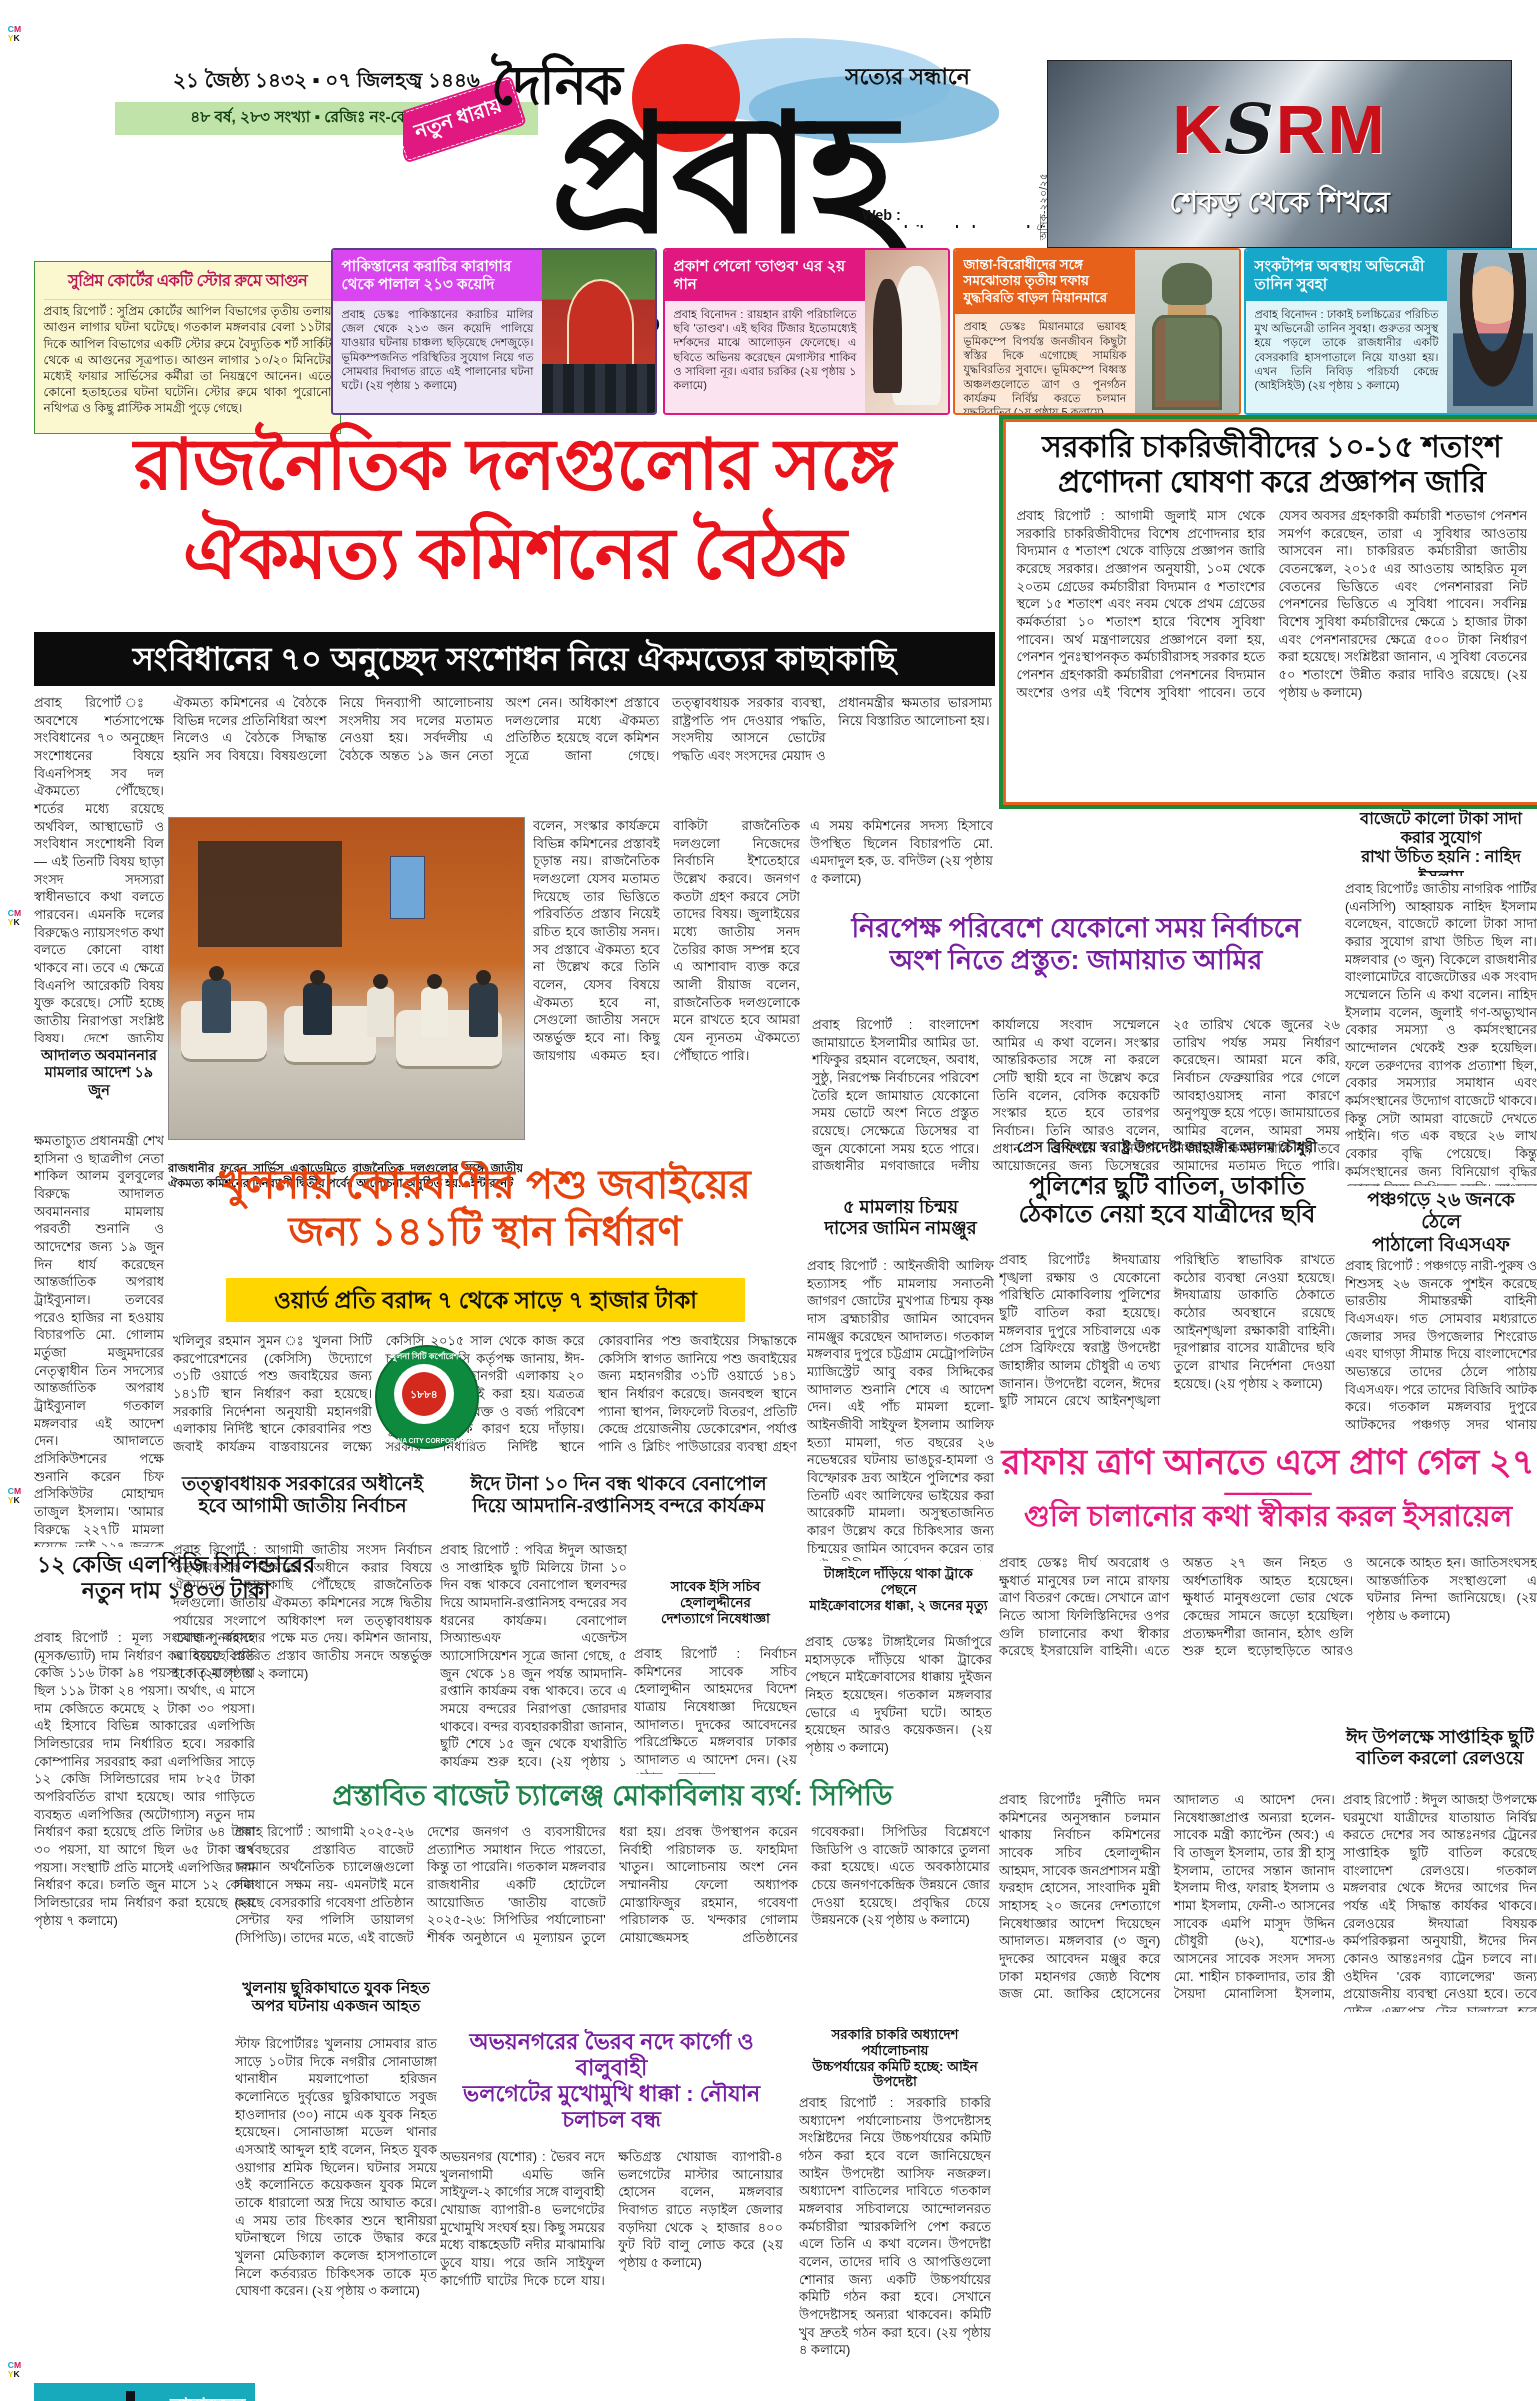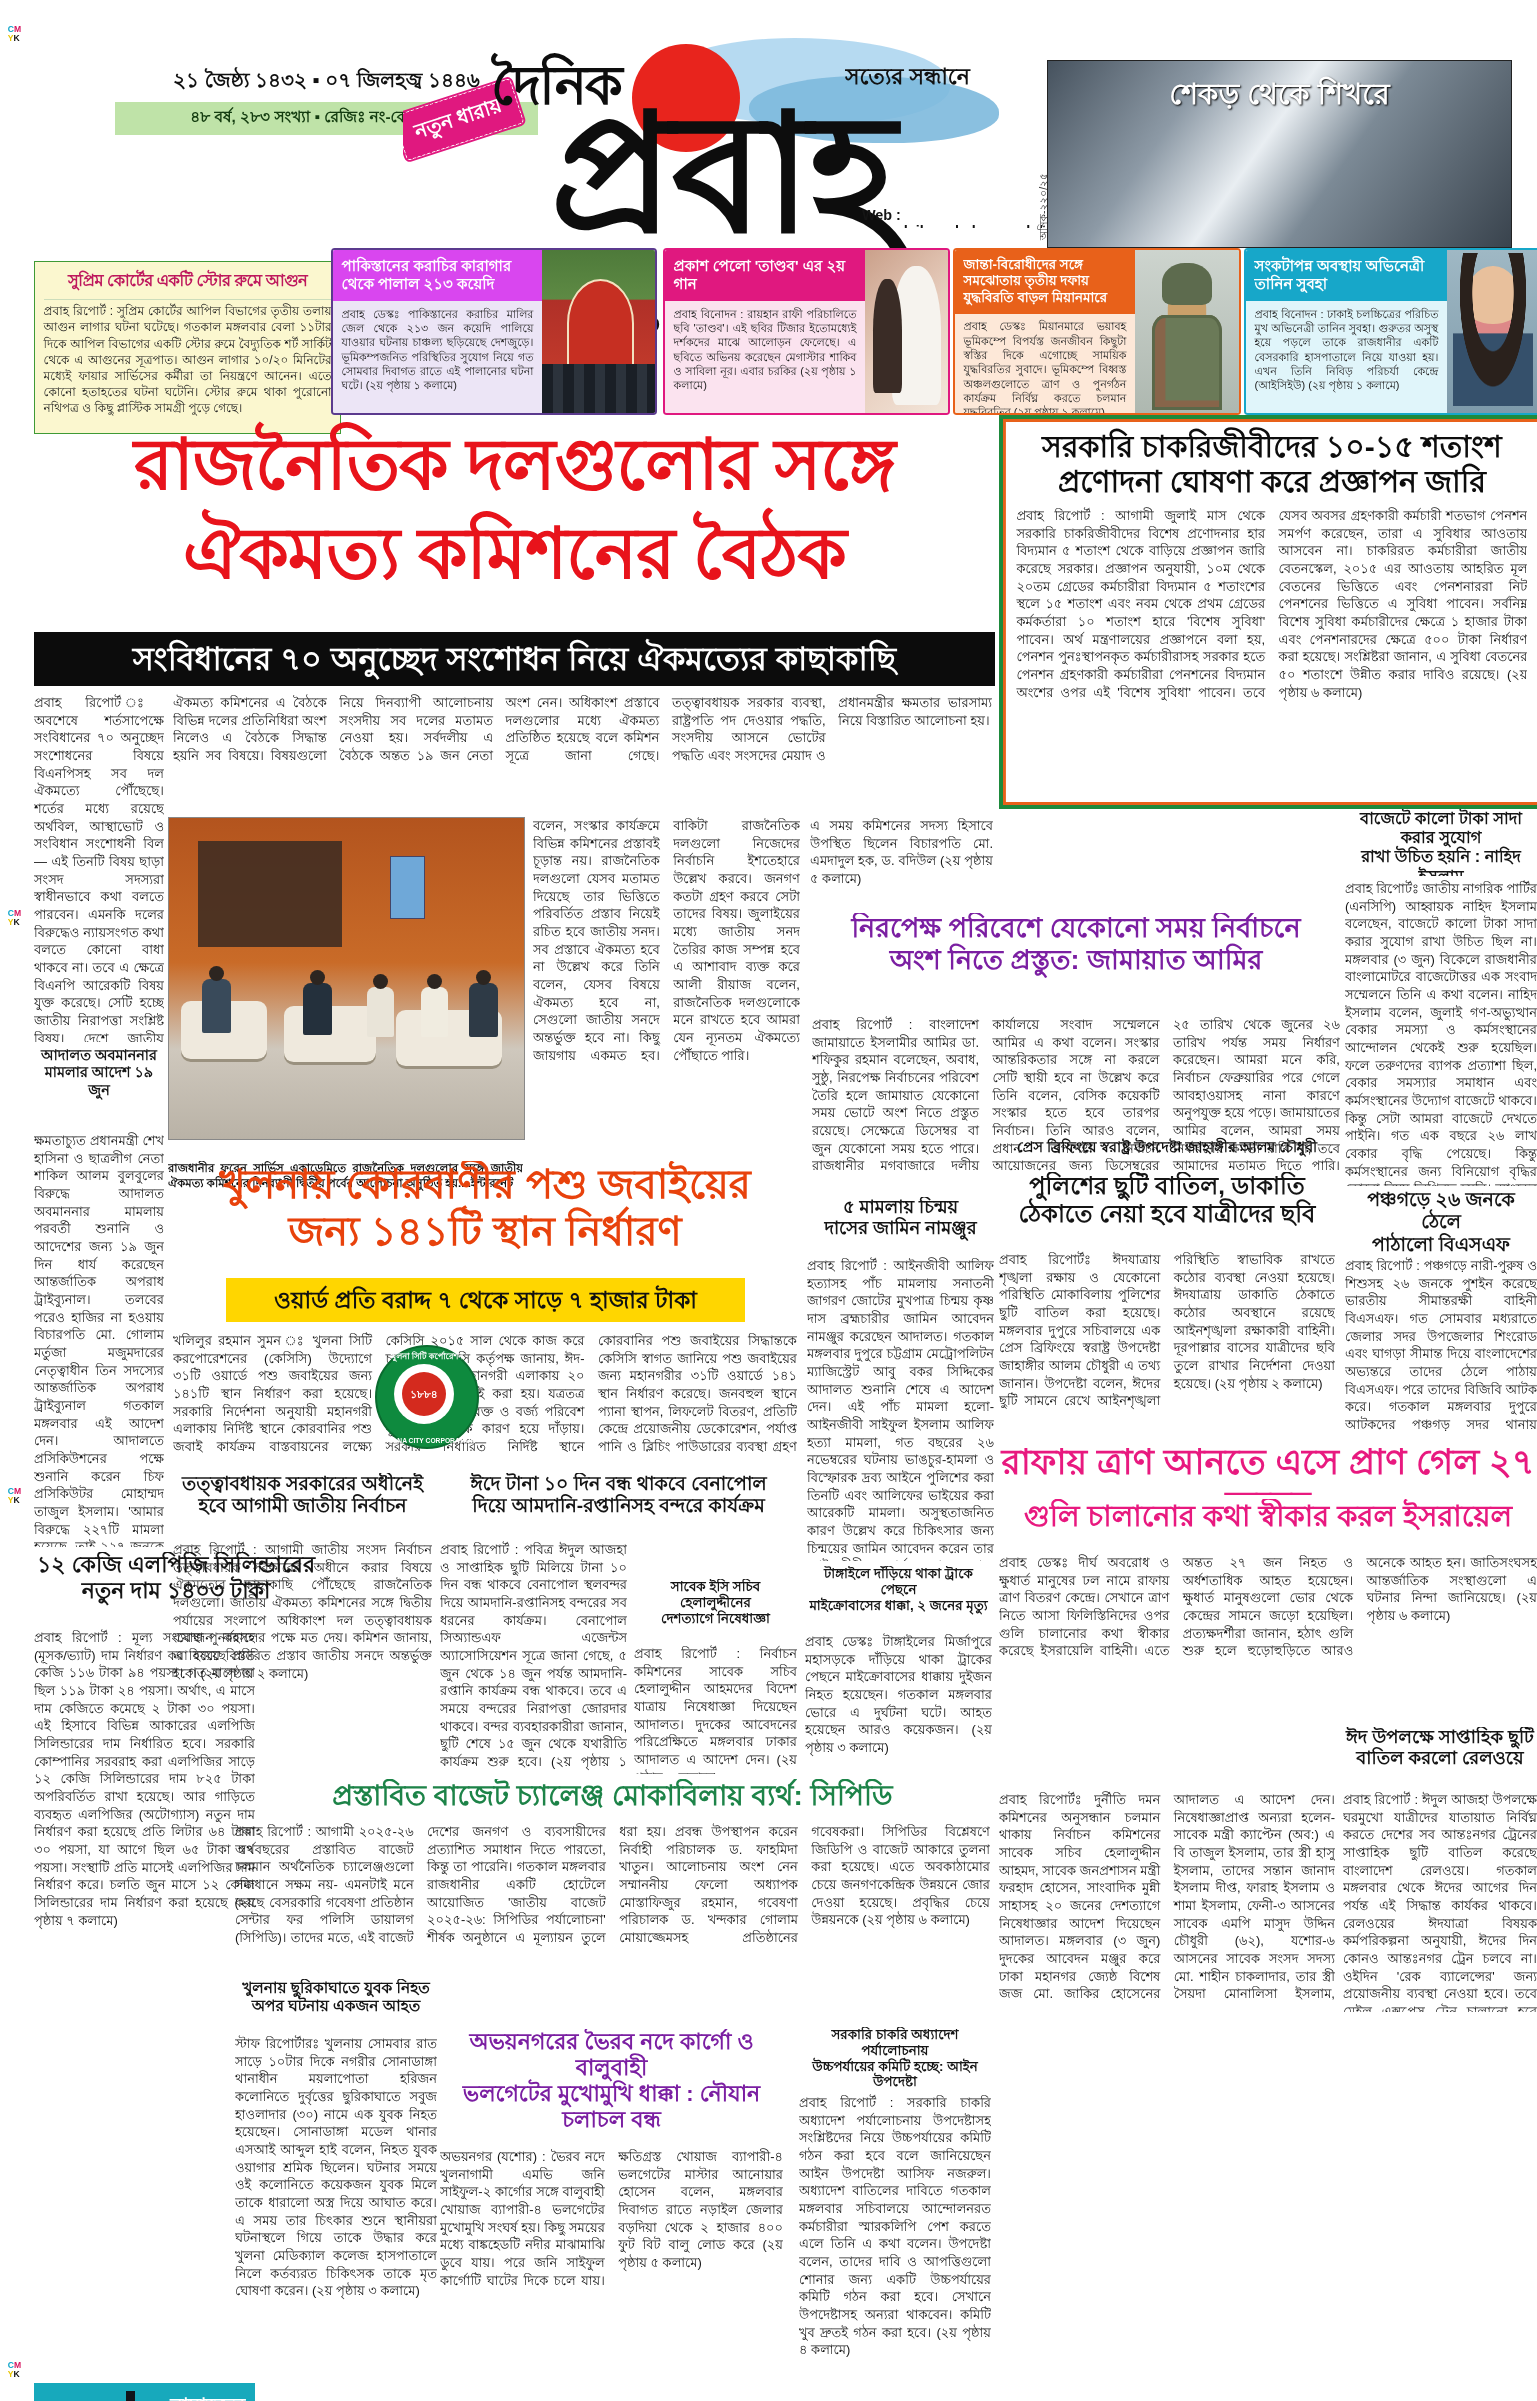--- a/index.html
+++ b/index.html
@@ -108,20 +108,21 @@
     <div class="tag" style="left:-5.8px;top:58px;">নতুন ধারায়</div>
     <div class="brand" style="left:88px;top:5.8px;font-size:54px;">দৈনিক</div>
     <div class="abs" style="left:442px;top:21px;width:197px;height:33px;font-weight:bold;font-size:22px;color:#111;">সত্যের সন্ধানে প্রতিদিন...</div>
     <div class="brand" style="left:0px;top:50px;width:639px;text-align:center;font-size:165px;line-height:1.05;">প্রবাহ</div>
     <div class="abs" style="left:459px;top:169px;width:183px;height:21px;font-weight:bold;font-size:14.4px;"><a href="#">Web : www.dailyprobaha.com.bd</a></div>
     <div class="abs" style="left:0px;top:271px;width:500px;height:44px;font-weight:bold;font-size:37px;letter-spacing:5.8px;color:#111;">The Daily Probaha</div>
   </div>
 
   <div class="vlabel" style="left:1036px;top:240px;">অনিক-২২০/২৫</div>
   <div class="abs ksrm" style="left:1047px;top:60px;width:463px;height:186px;">
+    <div class="logo"><span>K</span><span class="hook">S</span><span>RM</span></div>
     <div class="tg">শেকড় থেকে শিখরে</div>
   </div>
 
   <div class="abs firebox" style="left:34px;top:261px;width:288px;height:159px;">
     <div class="fh">সুপ্রিম কোর্টের একটি স্টোর রুমে আগুন</div>
     <div class="bt2">প্রবাহ রিপোর্ট : সুপ্রিম কোর্টের আপিল বিভাগের তৃতীয় তলায় আগুন লাগার ঘটনা ঘটেছে। গতকাল মঙ্গলবার বেলা ১১টার দিকে আপিল বিভাগের একটি স্টোর রুমে বৈদ্যুতিক শর্ট সার্কিট থেকে এ আগুনের সূত্রপাত। আগুন লাগার ১০/২০ মিনিটের মধ্যেই ফায়ার সার্ভিসের কর্মীরা তা নিয়ন্ত্রণে আনেন। এতে কোনো হতাহতের ঘটনা ঘটেনি। স্টোর রুমে থাকা পুরোনো নথিপত্র ও কিছু প্লাস্টিক সামগ্রী পুড়ে গেছে।</div>
   </div>
 
   <div class="card" style="left:331px;top:248px;width:322px;height:163px;border:2.9px solid #5b3a8e;">
     <div class="panel" style="background:#ece5f6;">
@@ -137,21 +138,21 @@
     <div class="panel" style="background:#fbe3ef;">
       <div class="chead" style="background:#e0187f;">প্রকাশ পেলো 'তাণ্ডব' এর ২য় গান</div>
       <div class="cbody">প্রবাহ বিনোদন : রায়হান রাফী পরিচালিতে ছবি 'তাণ্ডব'। এই ছবির টিজার ইতোমধ্যেই দর্শকদের মাঝে আলোড়ন ফেলেছে। এ ছবিতে অভিনয় করেছেন মেগাস্টার শাকিব ও সাবিলা নূর। এবার চরকির (২য় পৃষ্ঠায় ১ কলামে)</div>
     </div>
     <div class="photo tandob" style="width:83px;"></div>
   </div>
 
   <div class="card" style="left:953px;top:248px;width:284px;height:163px;border:2.9px solid #e8611a;">
     <div class="panel" style="background:#fde8d8;">
       <div class="chead" style="background:#e8611a;font-size:13.4px;">জান্তা-বিরোধীদের সঙ্গে সমঝোতায় তৃতীয় দফায় যুদ্ধবিরতি বাড়ল মিয়ানমারে</div>
-      <div class="cbody">প্রবাহ ডেস্কঃ মিয়ানমারে ভয়াবহ ভূমিকম্পে বিপর্যস্ত জনজীবন কিছুটা স্বস্তির দিকে এগোচ্ছে সাময়িক যুদ্ধবিরতির সুবাদে। ভূমিকম্পে বিধ্বস্ত অঞ্চলগুলোতে ত্রাণ ও পুনর্গঠন কার্যক্রম নির্বিঘ্ন করতে চলমান যুদ্ধবিরতির (২য় পৃষ্ঠায় ১ কলামে)</div>
+      <div class="cbody">প্রবাহ ডেস্কঃ মিয়ানমারে ভয়াবহ ভূমিকম্পে বিপর্যস্ত জনজীবন কিছুটা স্বস্তির দিকে এগোচ্ছে সাময়িক যুদ্ধবিরতির সুবাদে। ভূমিকম্পে বিধ্বস্ত অঞ্চলগুলোতে ত্রাণ ও পুনর্গঠন কার্যক্রম নির্বিঘ্ন করতে চলমান যুদ্ধবিরতির (২য় পৃষ্ঠায় 5 কলামে)</div>
     </div>
     <div class="photo general" style="width:104px;"></div>
   </div>
 
   <div class="card" style="left:1244px;top:248px;width:293px;height:163px;border:2.9px solid #17a7c9;">
     <div class="panel" style="background:#e0f5fa;">
       <div class="chead" style="background:#17a7c9;">সংকটাপন্ন অবস্থায় অভিনেত্রী তানিন সুবহা</div>
       <div class="cbody">প্রবাহ বিনোদন : ঢাকাই চলচ্চিত্রের পরিচিত মুখ অভিনেত্রী তানিন সুবহা। গুরুতর অসুস্থ হয়ে পড়লে তাকে রাজধানীর একটি বেসরকারি হাসপাতালে নিয়ে যাওয়া হয়। এখন তিনি নিবিড় পরিচর্যা কেন্দ্রে (আইসিইউ) (২য় পৃষ্ঠায় ১ কলামে)</div>
     </div>
     <div class="photo actress2" style="width:92px;"></div>

